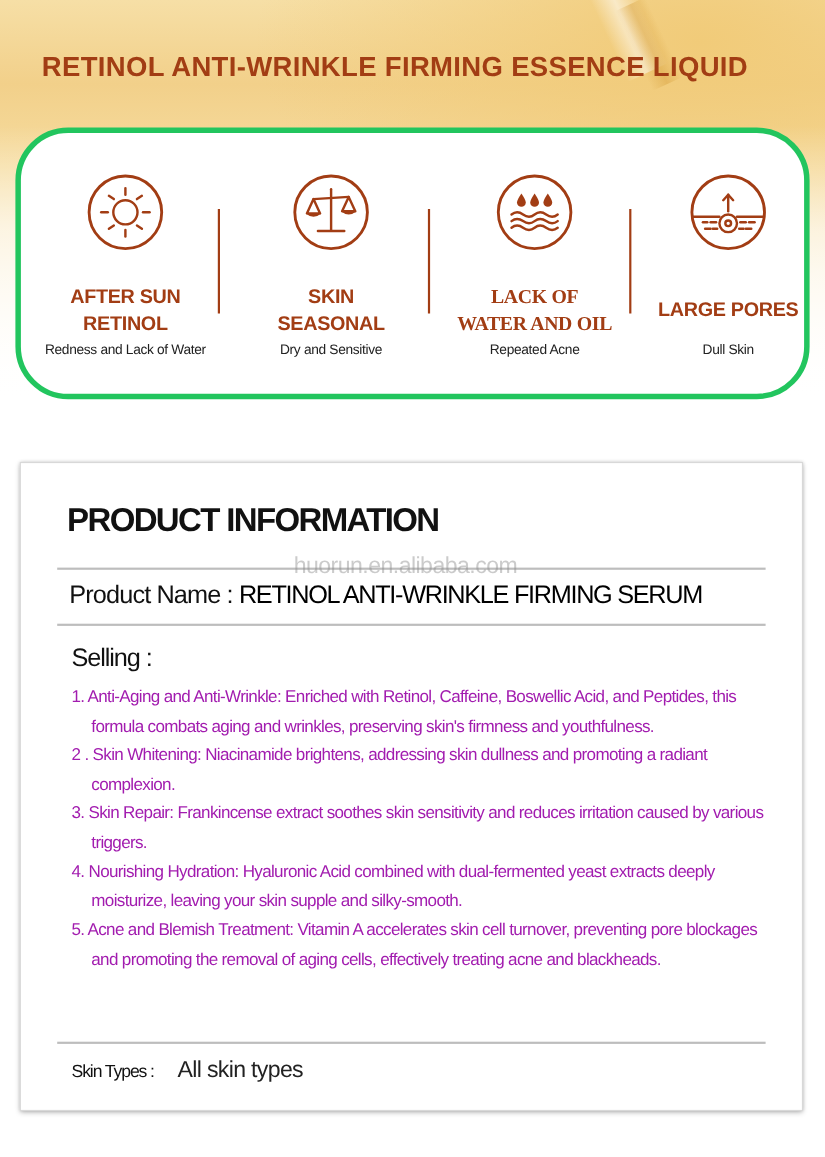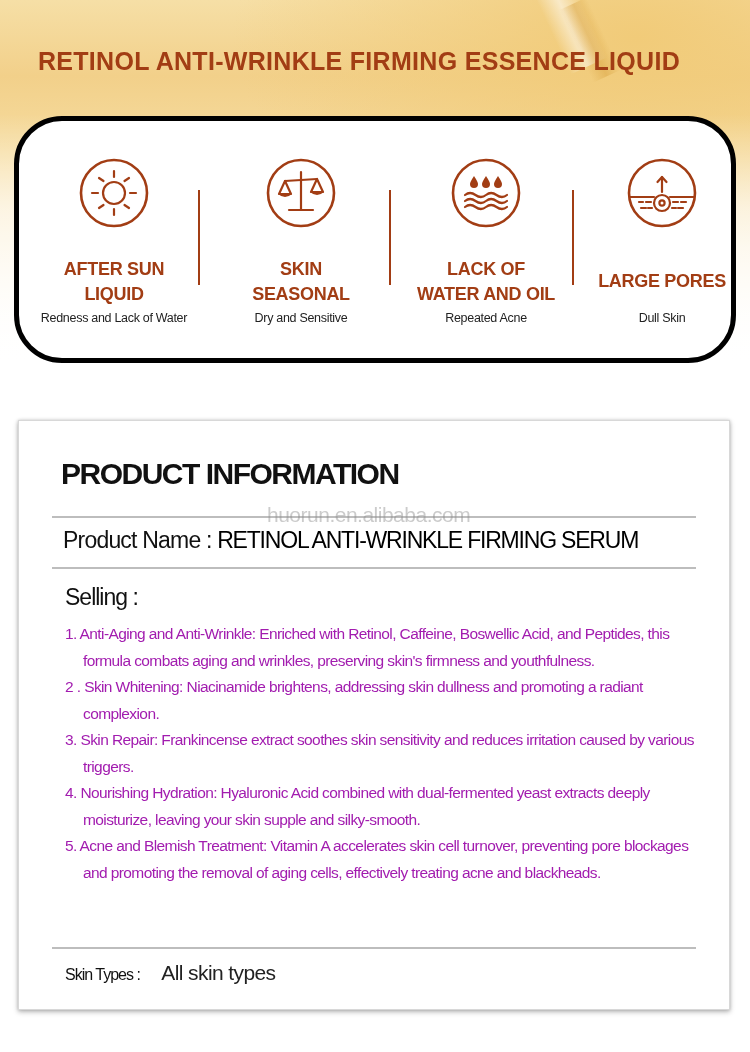--- a/index.html
+++ b/index.html
@@ -23,21 +23,21 @@
       background: linear-gradient(90deg, rgba(215,160,60,0) 0%, rgba(215,160,60,0.45) 50%, rgba(215,160,60,0) 100%);
       transform: rotate(-25deg);
     }
     .hero-title {
       position: absolute; left: 0; top: 47px; width: 718px; text-align: center;
       color: #a23d14; font-weight: bold; font-size: 25px; letter-spacing: 0.3px;
     }
 
     .feature-box {
       position: absolute; left: 14px; top: 116px; width: 722px; height: 247px;
-      border: 5px solid #000000; border-radius: 48px; background: #ffffff;
+      border: 5px solid #22c55e; border-radius: 48px; background: #ffffff;
     }
     .feature {
       position: absolute; top: 0; width: 170px; height: 100%; text-align: center;
     }
     .feature .icon {
       position: absolute; top: 36px; left: 50%; width: 72px; height: 72px; margin-left: -36px;
     }
     .feature .title {
       position: absolute; left: 0; width: 100%; color: #a23d14; font-weight: bold;
       font-size: 18px; line-height: 25px; letter-spacing: -0.3px;
@@ -109,21 +109,21 @@
         <line x1="14" y1="36" x2="20" y2="36"></line>
         <line x1="52" y1="36" x2="58" y2="36"></line>
         <line x1="21" y1="21" x2="25.5" y2="24"></line>
         <line x1="51" y1="21" x2="46.5" y2="24"></line>
         <line x1="21" y1="51" x2="25.5" y2="48"></line>
         <line x1="51" y1="51" x2="46.5" y2="48"></line>
       </g>
     </svg>
     <div class="title" style="top: 136px;">
       <div>AFTER SUN</div>
-      <div>LIQUID</div>
+      <div>RETINOL</div>
     </div>
     <div class="sub">Redness and Lack of Water</div>
   </div>
 
   <div class="vdivider" style="left: 179px;"></div>
 
   <div class="feature" style="left: 197px;">
     <svg class="icon" viewBox="0 0 72 72">
       <circle cx="36" cy="36" r="33" fill="none" stroke="#a23d14" stroke-width="2.6"></circle>
       <g stroke="#a23d14" stroke-width="2.2" fill="none" stroke-linecap="round" stroke-linejoin="round">
@@ -152,21 +152,21 @@
         <path d="M24 19 Q20 25 20 27 A4 4 0 0 0 28 27 Q28 25 24 19 Z"></path>
         <path d="M36 19 Q32 25 32 27 A4 4 0 0 0 40 27 Q40 25 36 19 Z"></path>
         <path d="M48 19 Q44 25 44 27 A4 4 0 0 0 52 27 Q52 25 48 19 Z"></path>
       </g>
       <g fill="none" stroke="#a23d14" stroke-width="2.2" stroke-linecap="round">
         <path d="M15 38 Q20 34 25.5 38 T36 38 T46.5 38 T57 38"></path>
         <path d="M15 44 Q20 40 25.5 44 T36 44 T46.5 44 T57 44"></path>
         <path d="M15 50 Q20 46 25.5 50 T36 50 T46.5 50 T57 50"></path>
       </g>
     </svg>
-    <div class="title" style="top: 136px;">
+    <div class="title" style="top: 136px; font-family: Liberation Serif, serif;">
       <div>LACK OF</div>
       <div>WATER AND OIL</div>
     </div>
     <div class="sub">Repeated Acne</div>
   </div>
 
   <div class="vdivider" style="left: 553px;"></div>
 
   <div class="feature" style="left: 558px;">
     <svg class="icon" viewBox="0 0 72 72">

